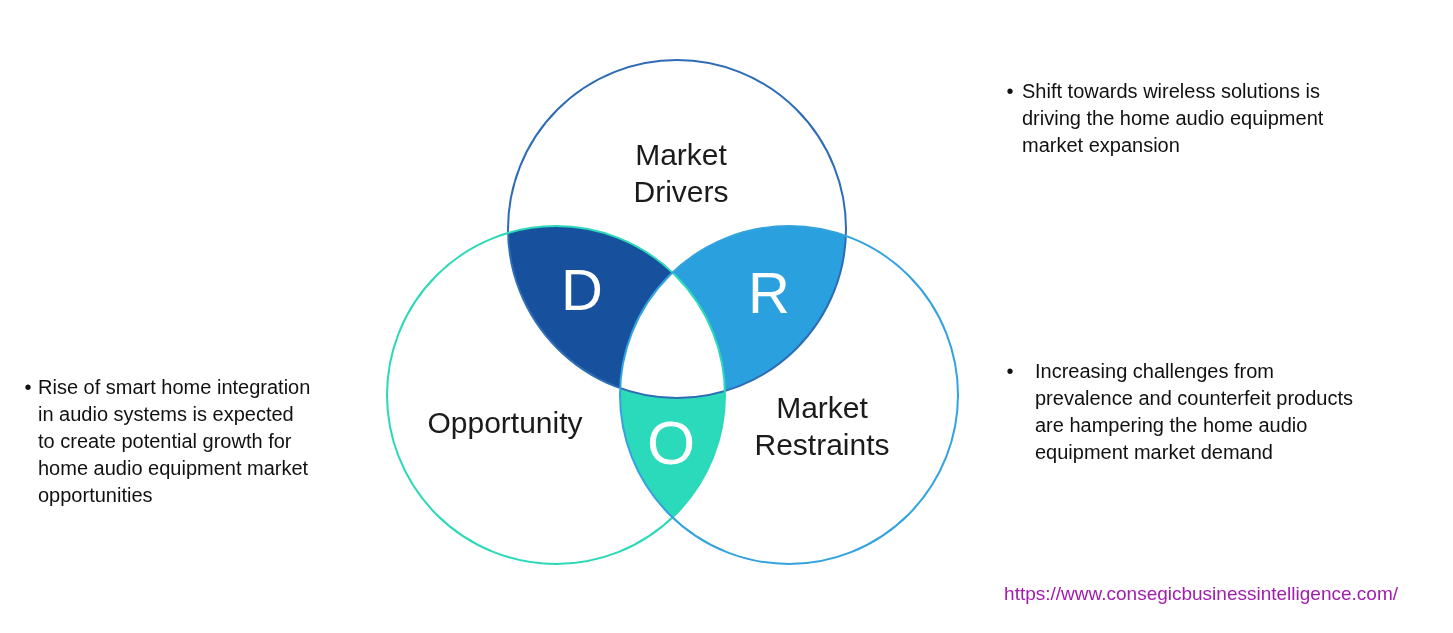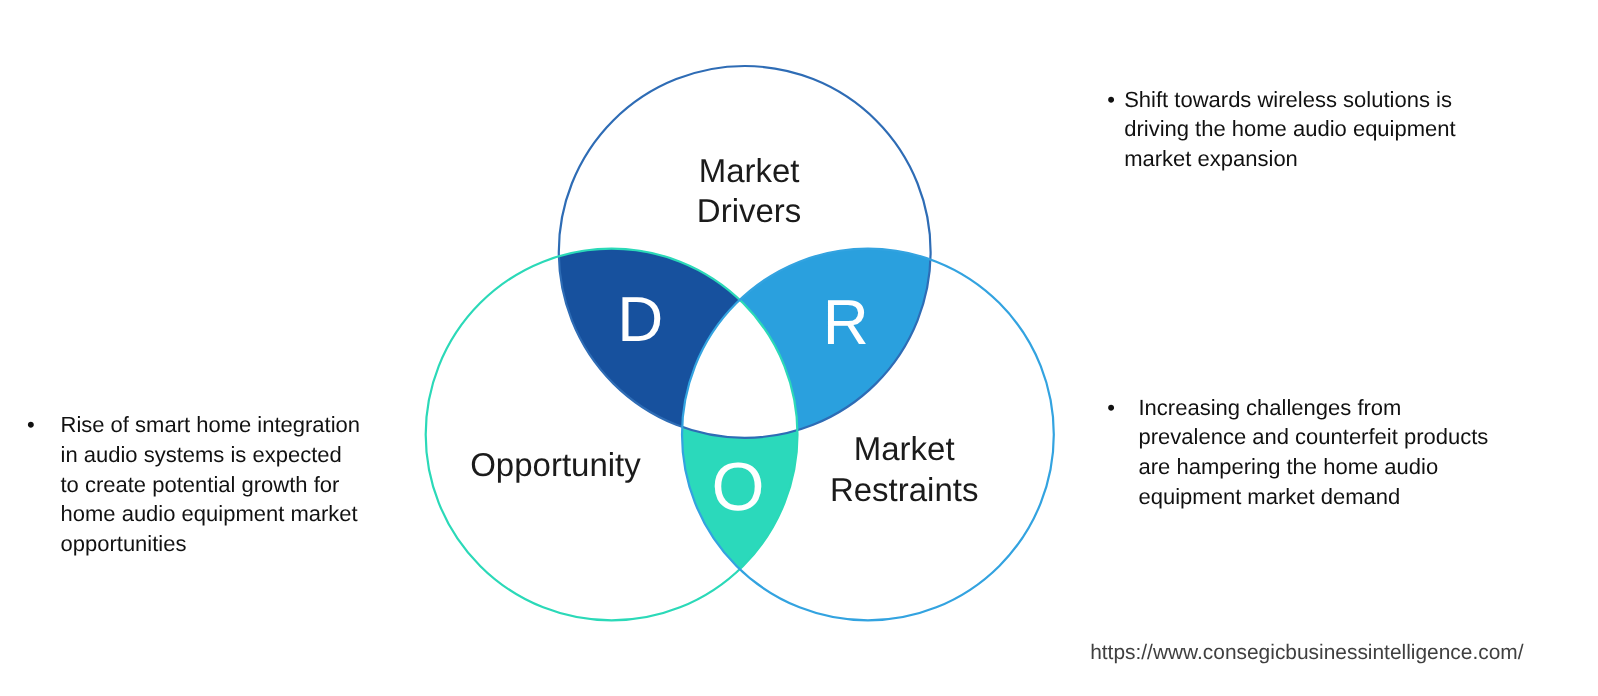--- a/index.html
+++ b/index.html
@@ -47,30 +47,30 @@
     text-align: center;
     font-size: 20px;
     line-height: 27px;
   }
   .note .lines {
     white-space: pre-line;
   }
   .note-drivers   { left: 1004px; top: 78px; }
   .note-drivers .lines { margin-left: 6px; }
   .note-opportunity { left: 22px; top: 374px; }
-  .note-opportunity .lines { margin-left: 21px; }
+  .note-opportunity .lines { margin-left: 4px; }
   .note-restraints { left: 1004px; top: 358px; }
   .note-restraints .lines { margin-left: 19px; }
   .source-url {
     position: absolute;
-    right: 68px;
+    right: 55px;
     top: 582px;
     font-size: 19px;
     line-height: 24px;
-    color: #404040;
+    color: #a21caf;
     white-space: nowrap;
   }
 </style>
 </head>
 <body>
 
 <div class="canvas">
 
   <svg class="venn" viewBox="0 0 1453 633">
     <defs>

